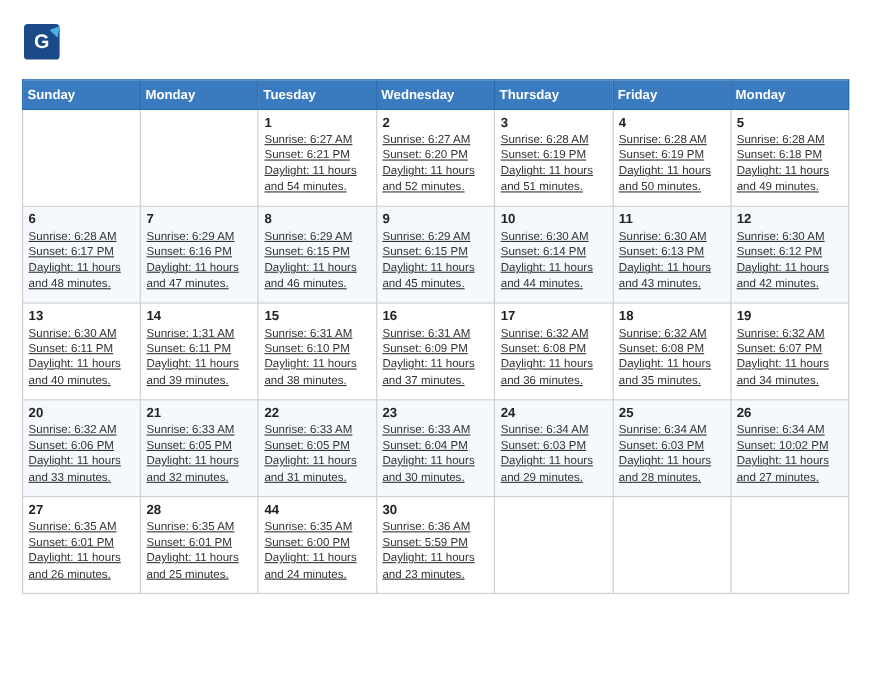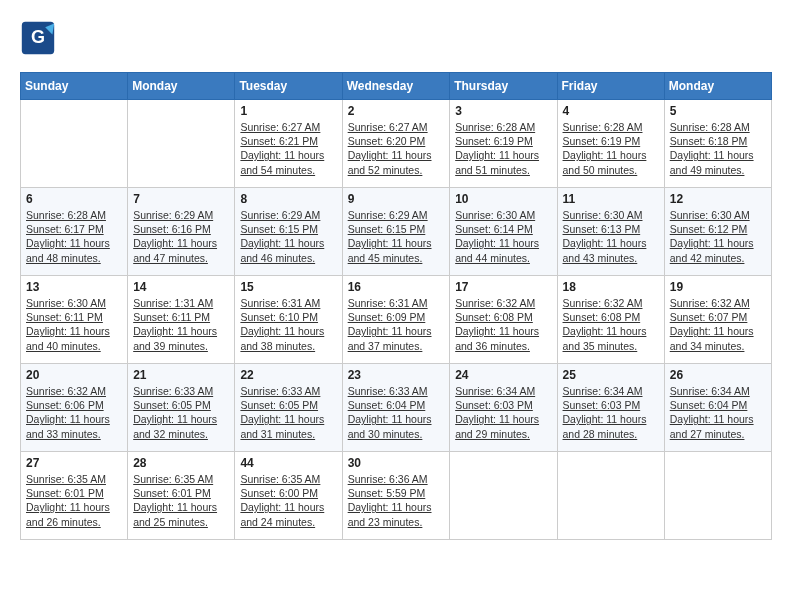--- a/index.html
+++ b/index.html
@@ -274,21 +274,21 @@
         </td>
         <td>
           <span class="day-num">25</span>
           <div class="cell-detail">Sunrise: 6:34 AM
 Sunset: 6:03 PM
 Daylight: 11 hours and 28 minutes.</div>
         </td>
         <td>
           <span class="day-num">26</span>
           <div class="cell-detail">Sunrise: 6:34 AM
-Sunset: 6:04 PM
+Sunset: 10:02 PM
 Daylight: 11 hours and 27 minutes.</div>
         </td>
       </tr>
       <tr>
         <td>
           <span class="day-num">27</span>
           <div class="cell-detail">Sunrise: 6:35 AM
 Sunset: 6:01 PM
 Daylight: 11 hours and 26 minutes.</div>
         </td>

